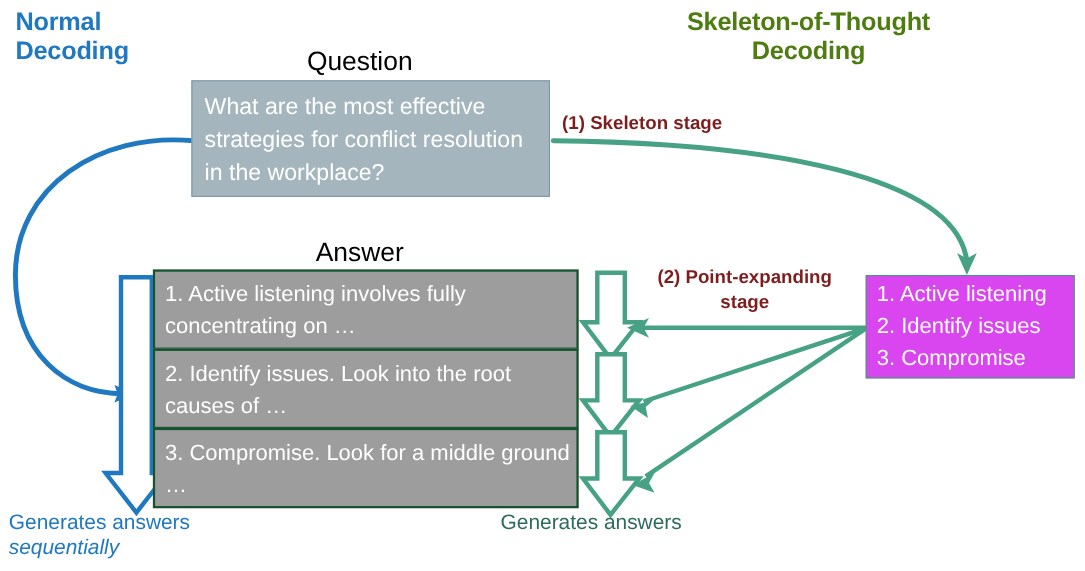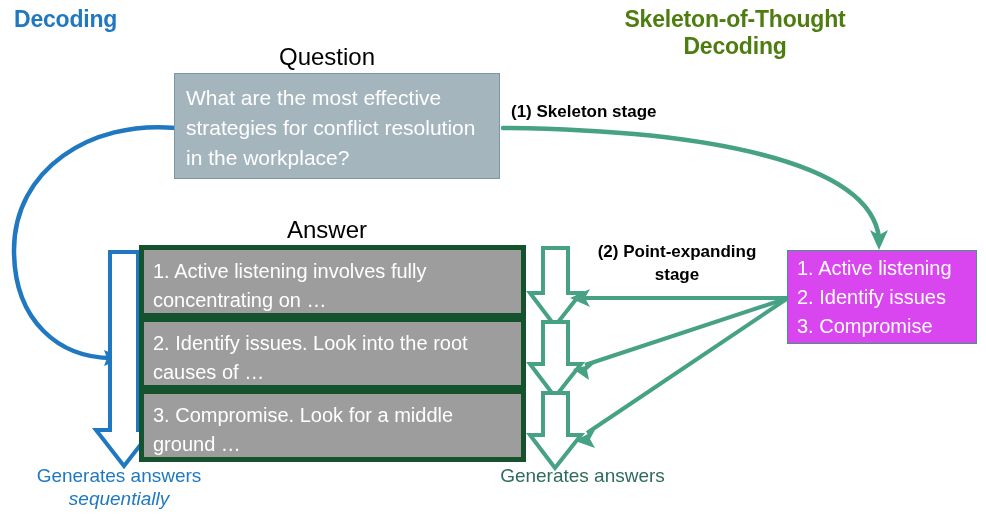--- a/index.html
+++ b/index.html
@@ -63,21 +63,21 @@
     font-size: 21px;
     line-height: 30px;
     padding: 9px 10px 0 11px;
   }
 
   
   .answer-box {
     left: 139px;
     width: 387px;
     background: #9d9d9d;
-    border: 5px solid #14532d;
+    border: 2px solid #14532d;
     box-sizing: border-box;
     color: #ffffff;
     font-size: 20px;
     line-height: 29px;
     padding: 7px 6px 0 9px;
   }
   #answer-box-1 { top: 245px; height: 73px; }
   #answer-box-2 { top: 317px; height: 73px; }
   #answer-box-3 { top: 389px; height: 73px; }
   .answer-text { display: block; }
@@ -93,31 +93,31 @@
     font-size: 20px;
     line-height: 29px;
     padding: 3px 6px 0 9px;
   }
   .skeleton-line { display: block; white-space: nowrap; }
 
   
   .stage-label {
     font-weight: bold;
     font-size: 17px;
-    color: #000000;
+    color: #7f1d1d;
     line-height: 23px;
   }
   #stage-1 { left: 511px; top: 100px; white-space: nowrap; }
   #stage-2 { left: 572px; top: 240px; width: 210px; text-align: center; }
 
   
   .caption {
     font-size: 19px;
     line-height: 23px;
-    text-align: center;
+    text-align: left;
   }
   #caption-left {
     left: 8px; top: 464px; width: 222px;
     color: #2079c0;
   }
   #caption-right {
     left: 455px; top: 464px; width: 255px;
     color: #2d6b5c;
   }
   .cap-italic { font-style: italic; }
@@ -164,20 +164,21 @@
       <line x1="788" y1="298" x2="585" y2="365" stroke="#46a185" stroke-width="4"></line>
       <polygon points="573,369 594,364 587,370 589,380" fill="#46a185"></polygon>
     </g>
     <g>
       <line x1="788" y1="298" x2="587" y2="433" stroke="#46a185" stroke-width="4"></line>
       <polygon points="575,441 595,430 590,439 595,448" fill="#46a185"></polygon>
     </g>
   </svg>
 
   <div class="abs col-heading" id="heading-normal">
+    <div>Normal</div>
     <div>Decoding</div>
   </div>
 
   <div class="abs col-heading" id="heading-sot">
     <div>Skeleton-of-Thought</div>
     <div>Decoding</div>
   </div>
 
   <div class="abs section-label" id="label-question">Question</div>
   <div class="abs" id="question-box">

